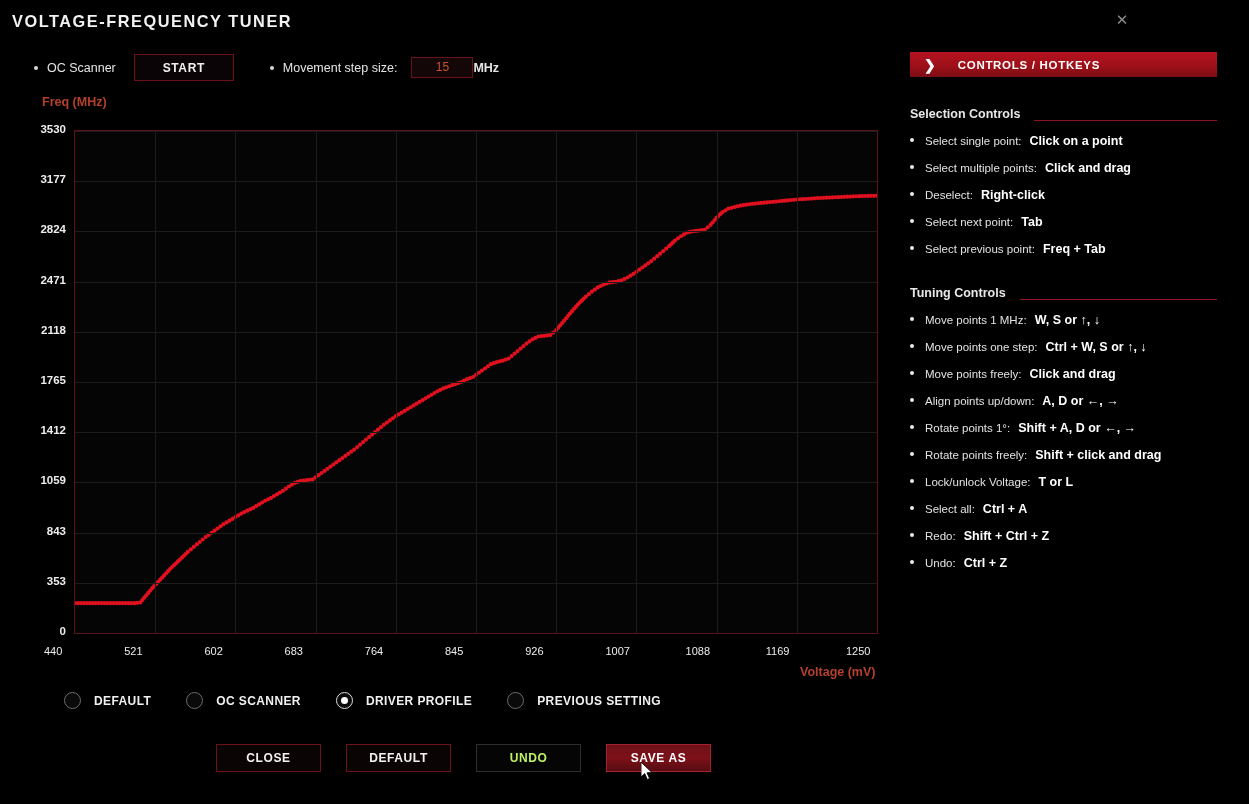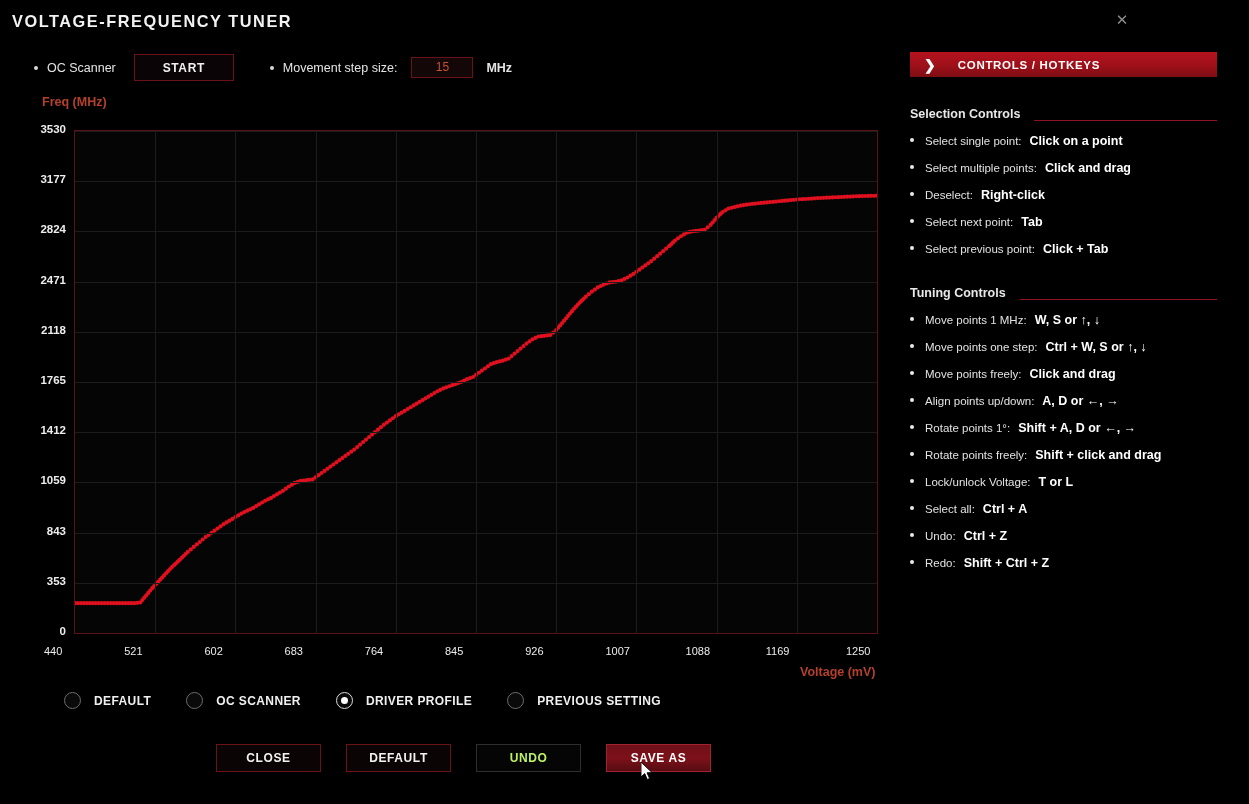--- a/index.html
+++ b/index.html
@@ -45,21 +45,21 @@
   .step-group { display:flex; align-items:center; margin-left: 36px; }
   .step-input {
     margin-left: 14px;
     width: 62px; height: 21px;
     border: 1px solid #6b1118;
     background: #140708;
     color: #c8502f; font-size: 12px;
     text-align:center; line-height: 19px;
     cursor: text;
   }
-  .step-unit { margin-left: 13px; color:#e4e4e4; font-size:12.5px; font-weight:700; }
+  .step-unit { color:#e4e4e4; font-size:12.5px; font-weight:700; }
 
   
   .ylabel {
     position:absolute; left: 42px; top: 95px;
     color: #b5402c; font-size: 12.5px; font-weight: 600;
   }
   .xlabel {
     position:absolute; left: 800px; top: 665px;
     color: #b5402c; font-size: 12.5px; font-weight: 600;
   }
@@ -506,21 +506,21 @@
             <span class="v">Right-click</span>
           </div>
           <div class="hk">
             <span class="dot"></span>
             <span class="k">Select next point:</span>
             <span class="v">Tab</span>
           </div>
           <div class="hk">
             <span class="dot"></span>
             <span class="k">Select previous point:</span>
-            <span class="v">Click + Tab</span>
+            <span class="v">Freq + Tab</span>
           </div>
         </div>
         <div class="sect">
           <div class="sect-title">Tuning Controls</div>
           <div class="sect-rule"></div>
         </div>
         <div class="hk-list">
           <div class="hk">
             <span class="dot"></span>
             <span class="k">Move points 1 MHz:</span>
@@ -556,27 +556,27 @@
             <span class="k">Lock/unlock Voltage:</span>
             <span class="v">T or L</span>
           </div>
           <div class="hk">
             <span class="dot"></span>
             <span class="k">Select all:</span>
             <span class="v">Ctrl + A</span>
           </div>
           <div class="hk">
             <span class="dot"></span>
+            <span class="k">Redo:</span>
+            <span class="v">Shift + Ctrl + Z</span>
+          </div>
+          <div class="hk">
+            <span class="dot"></span>
             <span class="k">Undo:</span>
             <span class="v">Ctrl + Z</span>
-          </div>
-          <div class="hk">
-            <span class="dot"></span>
-            <span class="k">Redo:</span>
-            <span class="v">Shift + Ctrl + Z</span>
           </div>
         </div>
       </div>
   </div>
 
   <div class="radios" id="radios">
       <div class="radio">
         <span class="ring"></span>
         <span class="rl">DEFAULT</span>
       </div>

